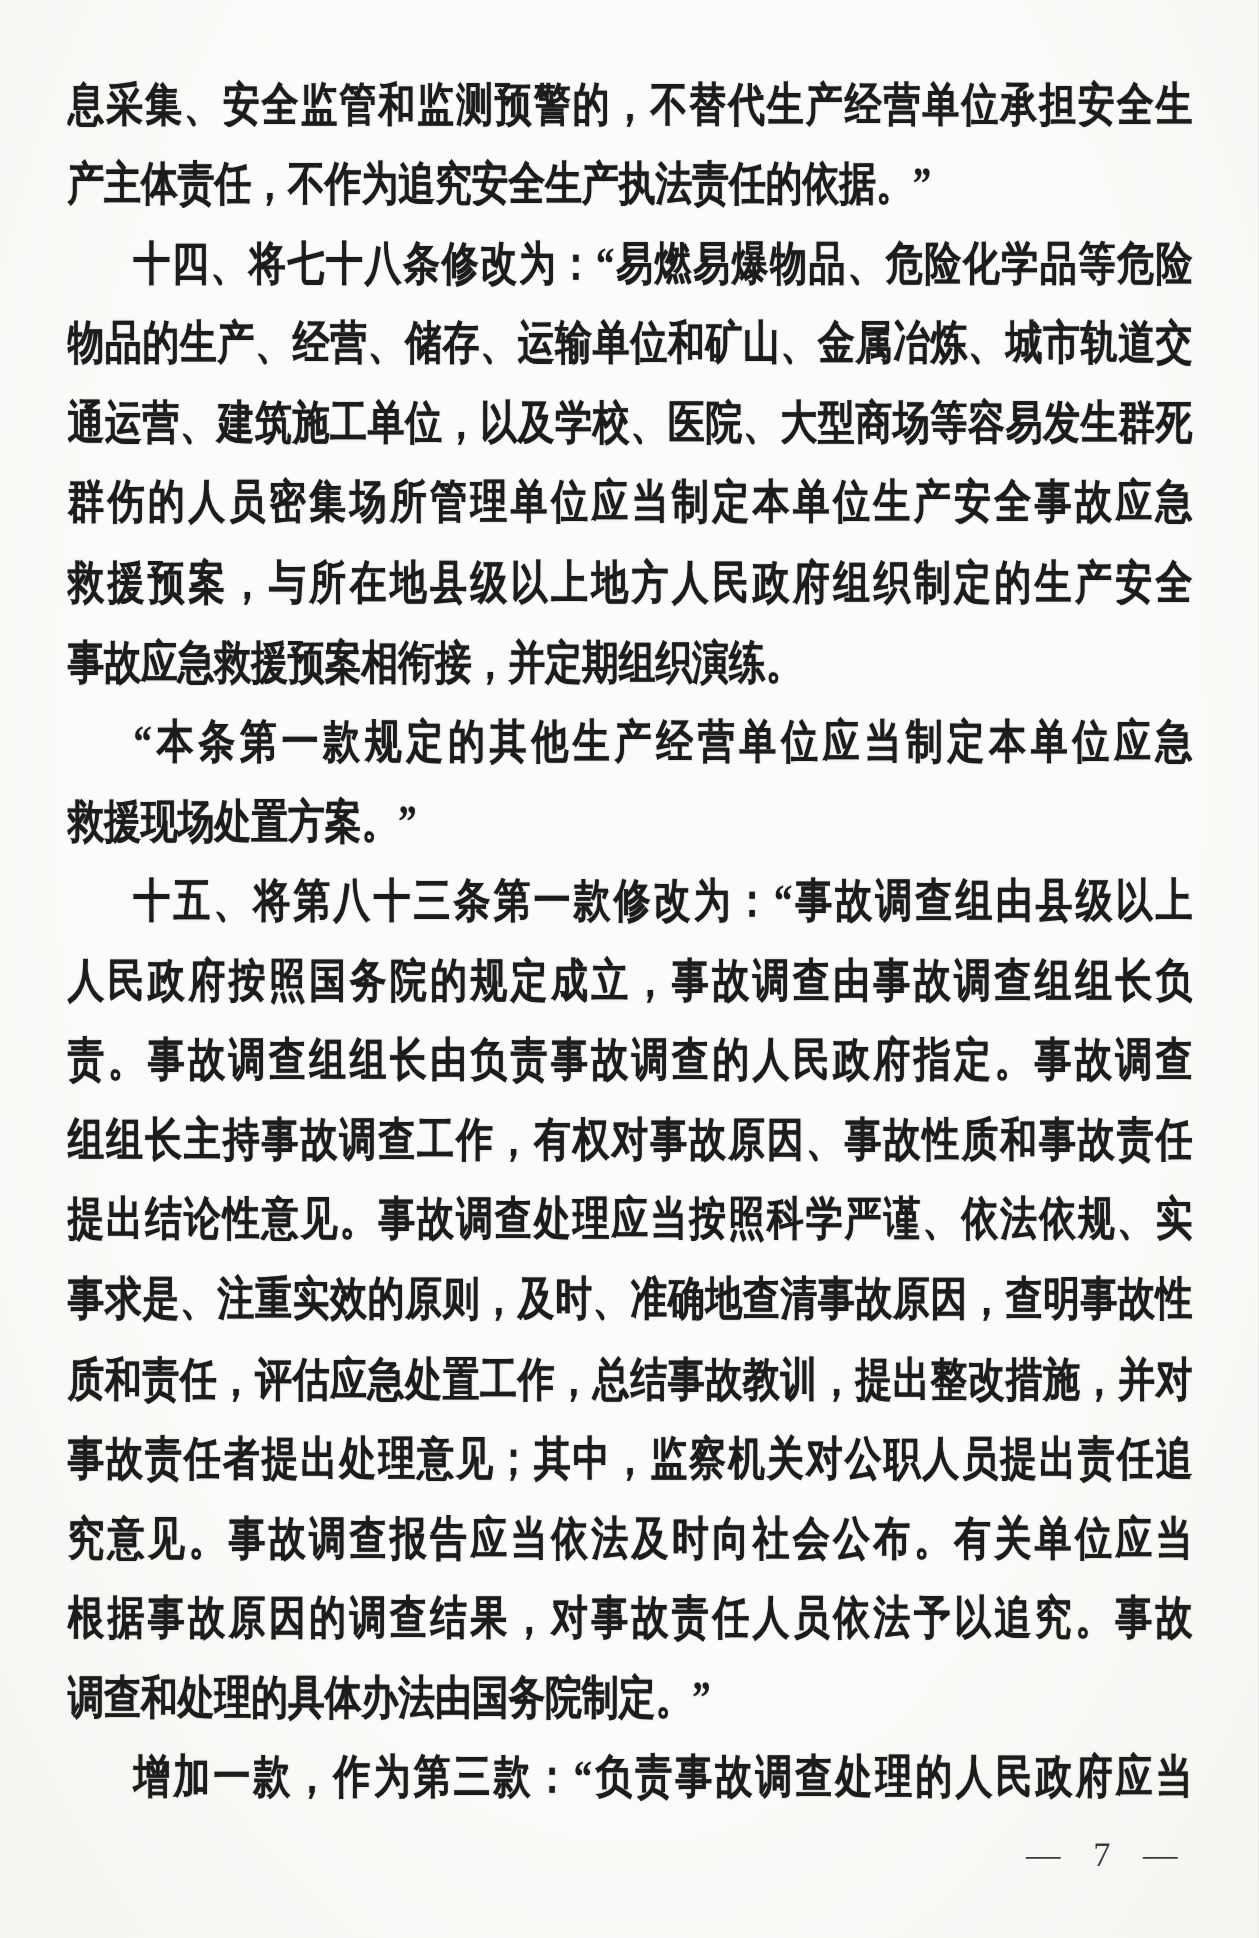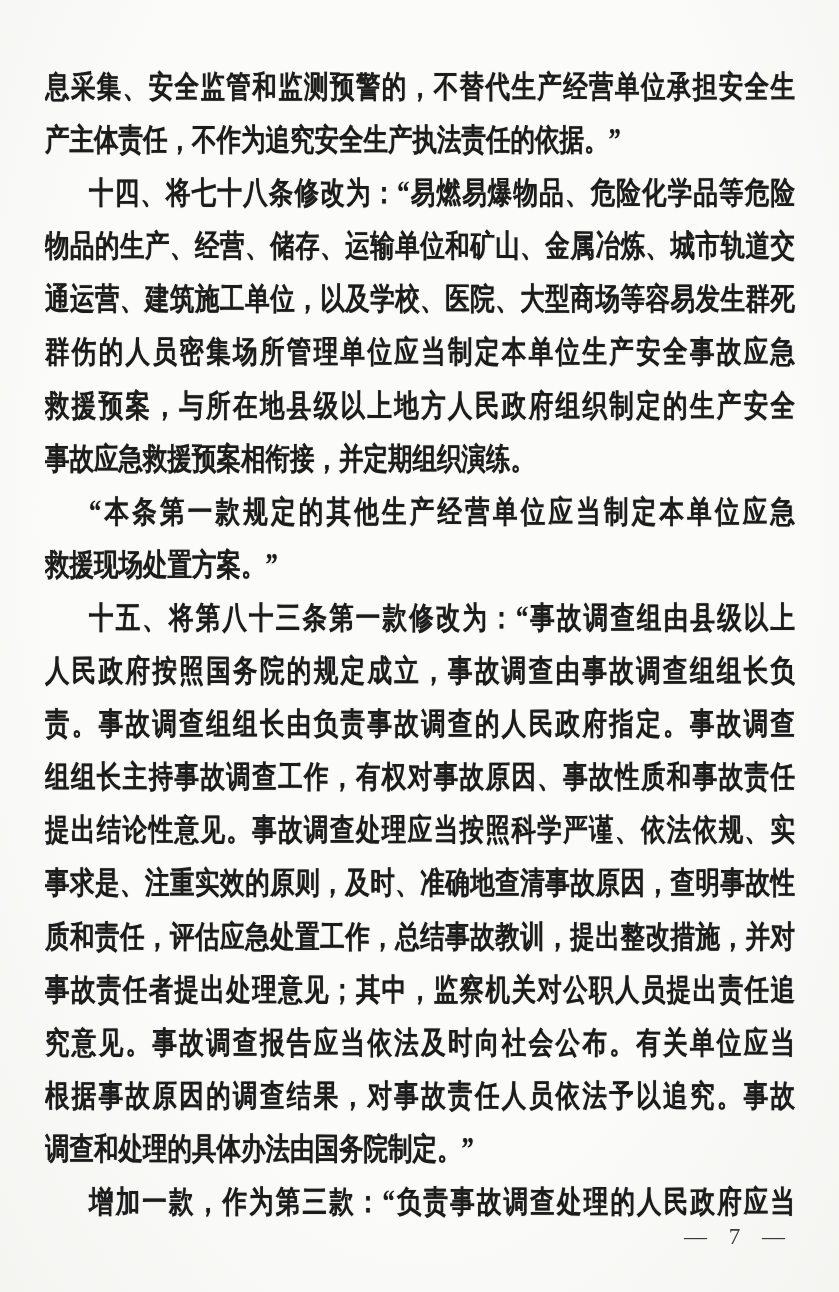--- a/index.html
+++ b/index.html
@@ -9,21 +9,21 @@
     width: 839px;
     height: 1292px;
     margin: 0 auto;
     background: radial-gradient(ellipse at 50% 40%, #fbfbf9 60%, #f4f4f1 100%);
     overflow: hidden;
     font-family: "Liberation Serif", "DejaVu Serif", serif;
   }
   .content {
     position: absolute;
     left: 45px;
-    top: 60px;
+    top: 44px;
     width: 750px;
   }
   .line {
     height: 53.1px;
     line-height: 53.1px;
     font-size: 24.5px;
     font-weight: bold;
     color: #1c1c1c;
     text-align: justify;
     text-align-last: justify;

